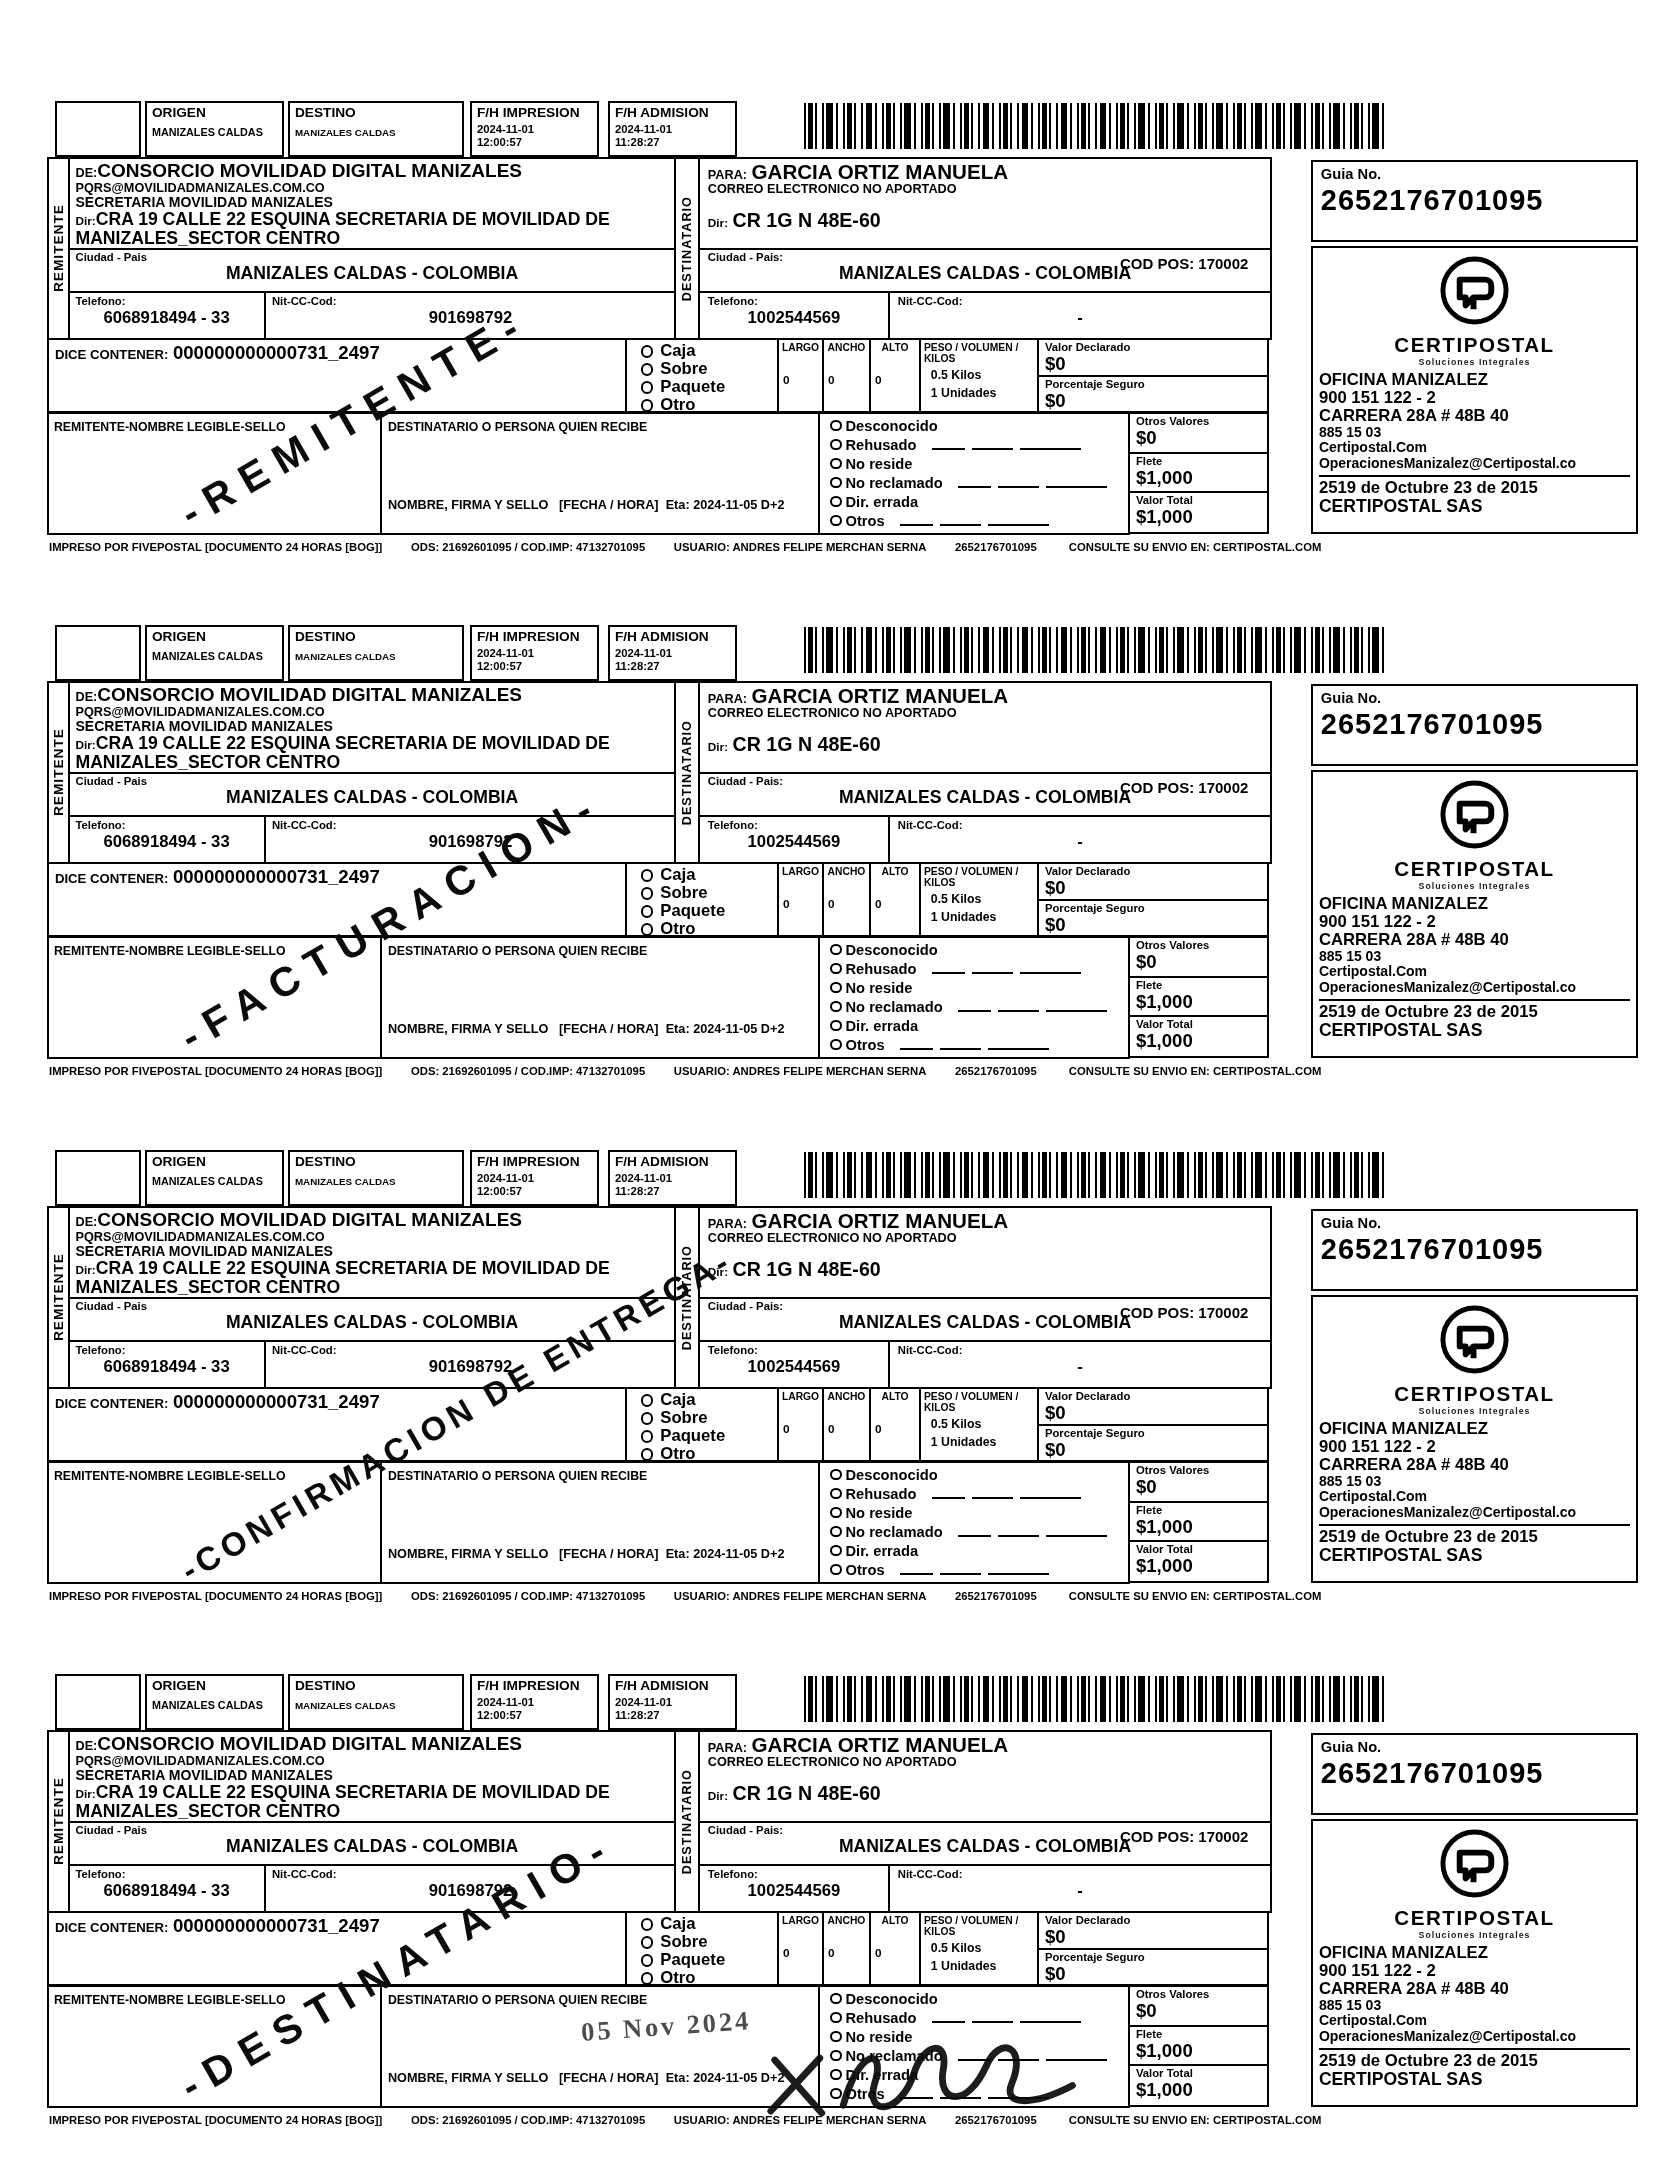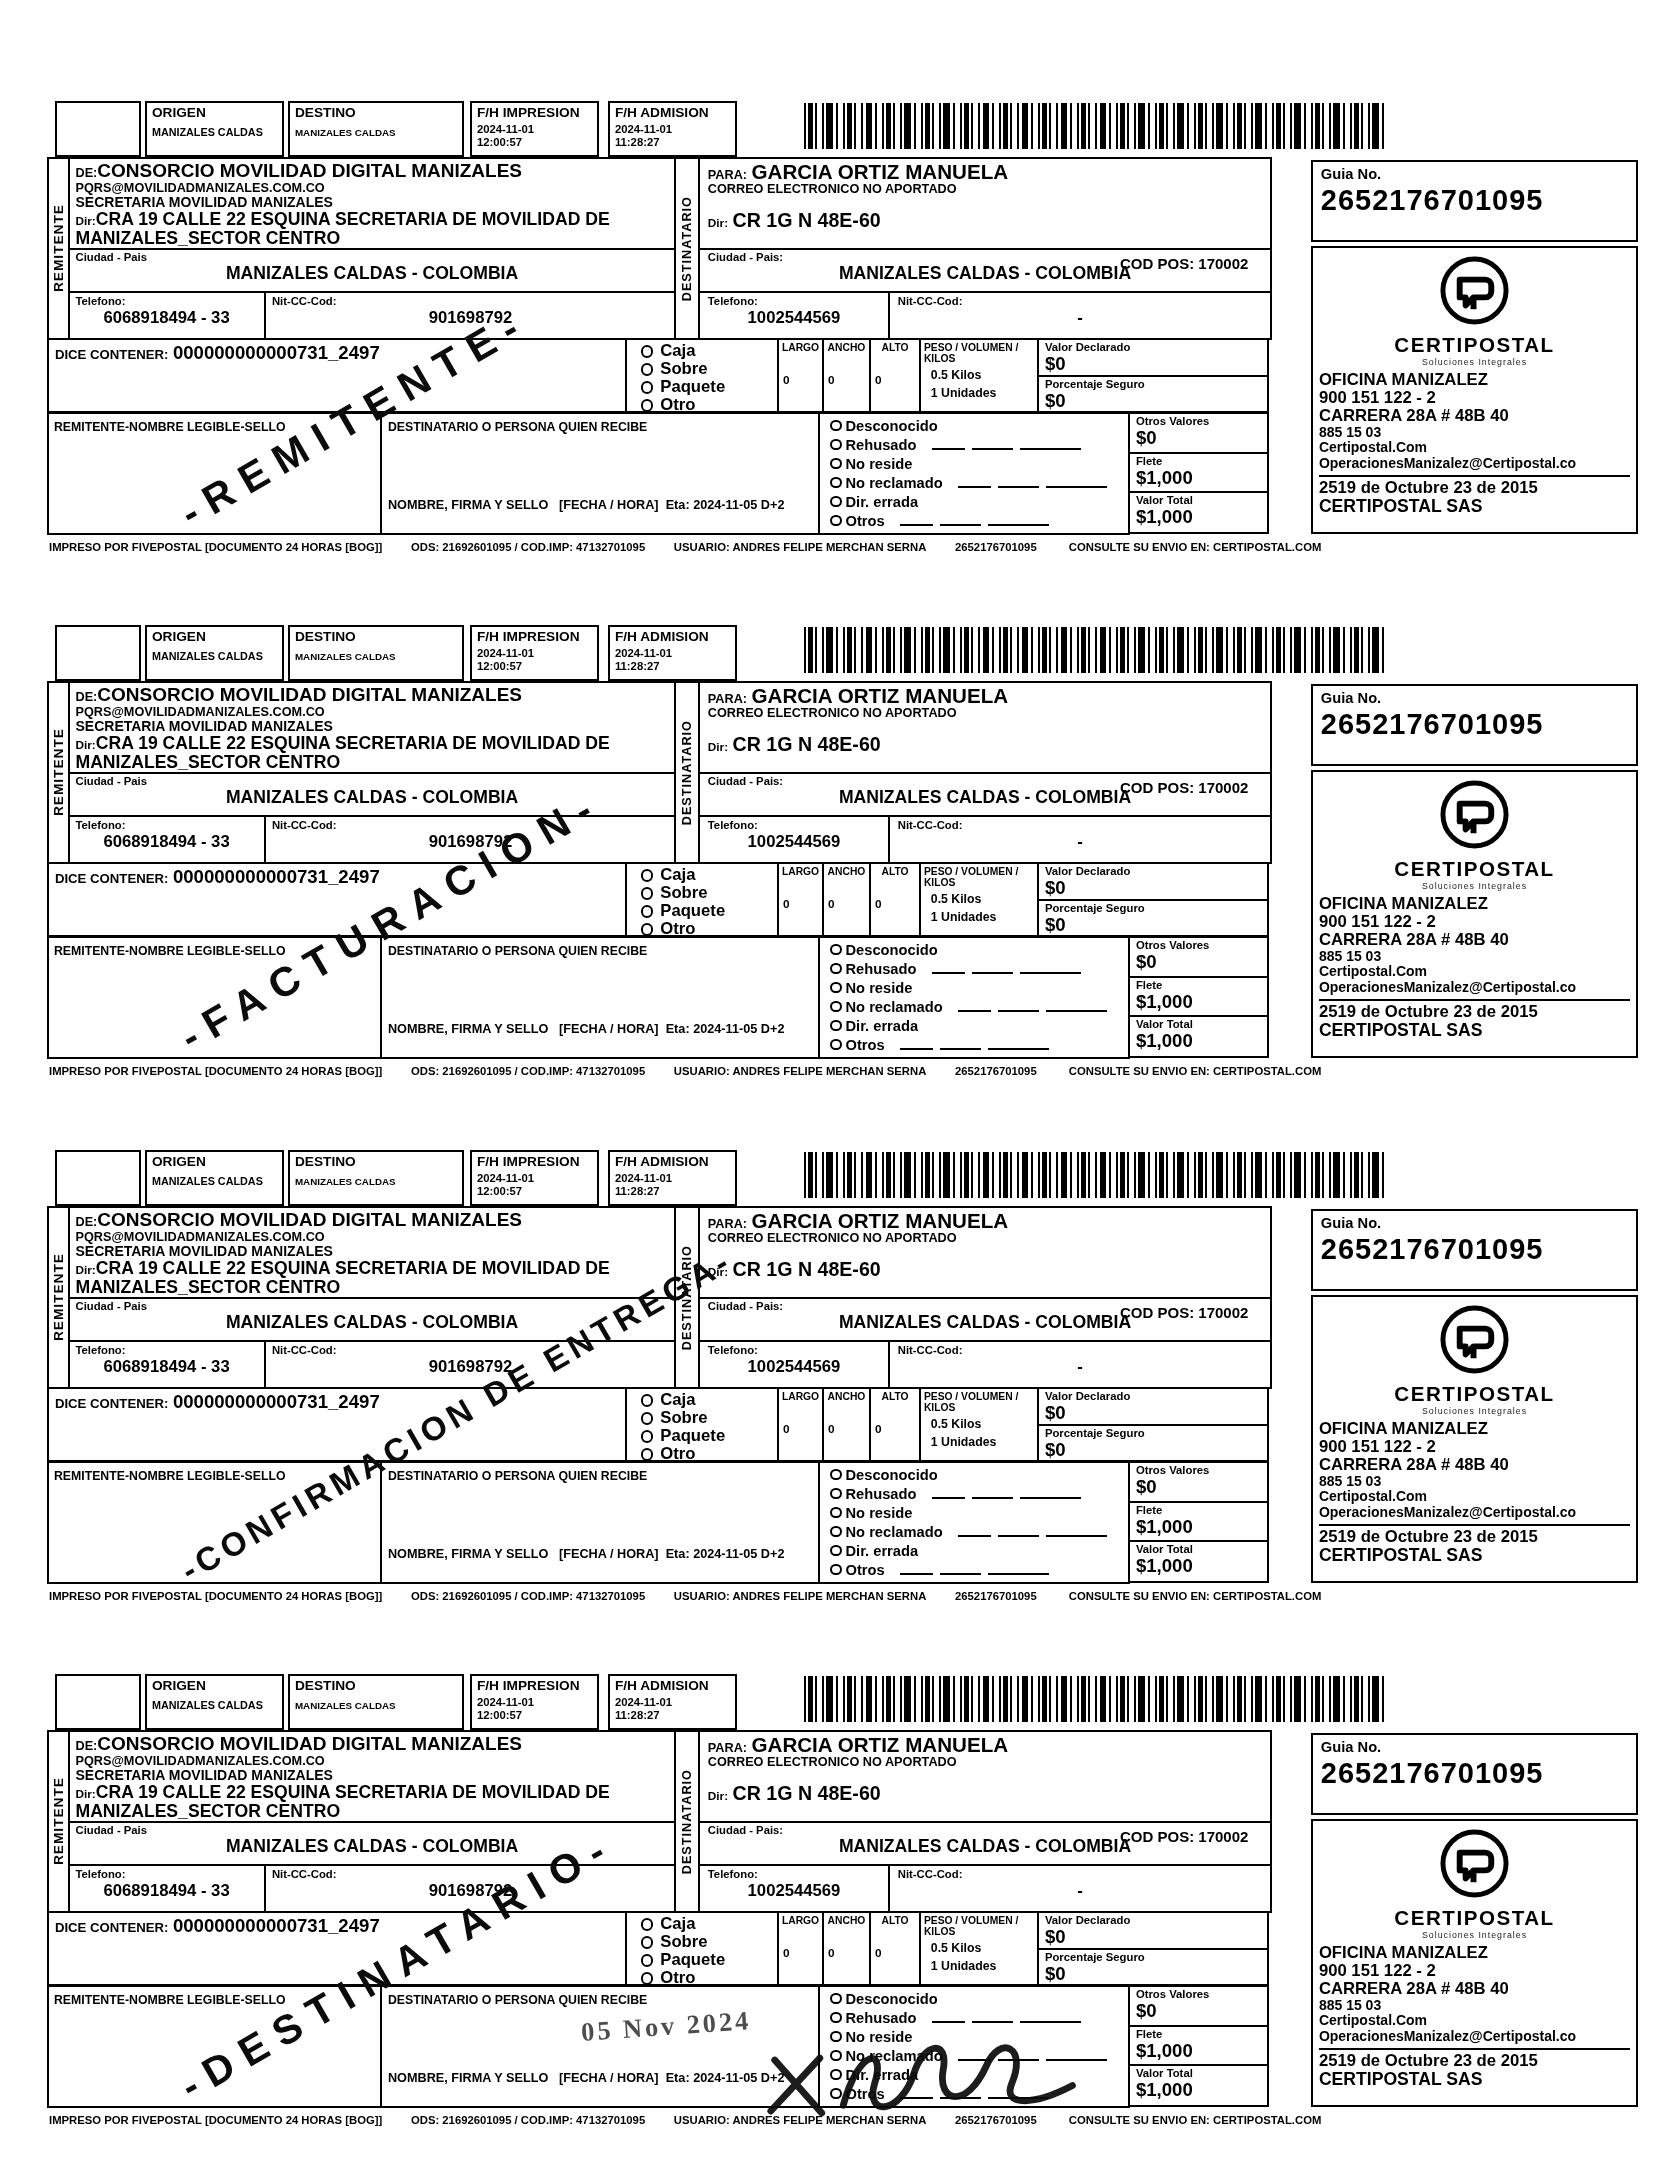--- a/index.html
+++ b/index.html
@@ -42,21 +42,21 @@
   .mval{font-size:18.6px;font-weight:bold;line-height:20.6px;}
   .signlab{font-size:12.3px;font-weight:bold;}
   .strow{display:flex;align-items:center;height:19px;font-size:14.7px;font-weight:bold;}
   .slines{margin-left:15.7px;white-space:nowrap;}
   .seg{display:inline-block;height:11.8px;border-bottom:2.9px solid #000;margin-right:6.9px;}
   .seg1{width:33px;} .seg2{width:41px;} .seg3{width:61px;}
   .bottomline{position:absolute;left:5.9px;bottom:21px;font-size:12.7px;font-weight:bold;white-space:nowrap;}
   .guia-lab{font-size:14.7px;font-weight:bold;}
   .guia-num{font-size:29px;font-weight:bold;letter-spacing:1px;margin-top:2px;}
   .brandname{font-size:20.6px;font-weight:bold;letter-spacing:1.5px;text-align:center;margin-top:2px;}
-  .tagline{font-size:8.8px;font-weight:normal;text-align:center;color:#222;letter-spacing:1px;}
+  .tagline{font-size:8.8px;font-weight:bold;text-align:center;color:#222;letter-spacing:1px;}
   .office{padding:3.9px 5.9px 0 5.9px;}
   .ofc-big{font-size:16.7px;font-weight:bold;line-height:18px;}
   .ofc-small{font-size:14px;font-weight:bold;line-height:15.7px;}
   .ofc-res{border-top:2px solid #000;margin-top:2.9px;padding-top:2px;}
   .ofc-co{font-size:17.6px;font-weight:bold;line-height:18.6px;}
   .lfoot{position:absolute;left:2px;top:440px;width:1588px;font-size:11.3px;font-weight:bold;
          white-space:nowrap;}
   .lfoot span{margin-right:25.5px;}
   .stamp{position:absolute;left:137px;top:392px;transform:rotate(-30deg);transform-origin:0 50%;
          font-size:41px;font-weight:bold;letter-spacing:11.8px;white-space:nowrap;color:#0b0b0b;}

